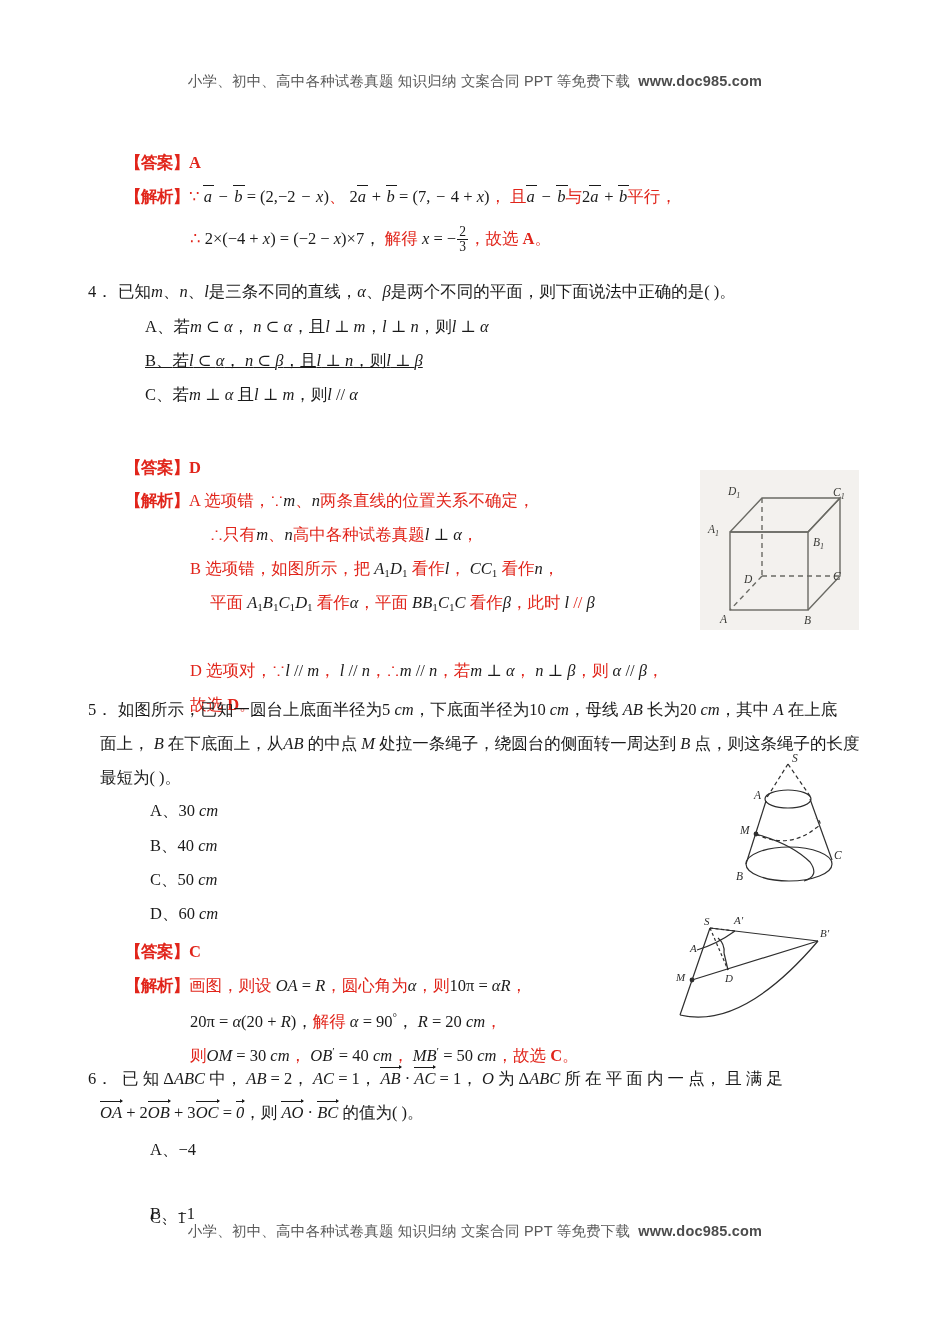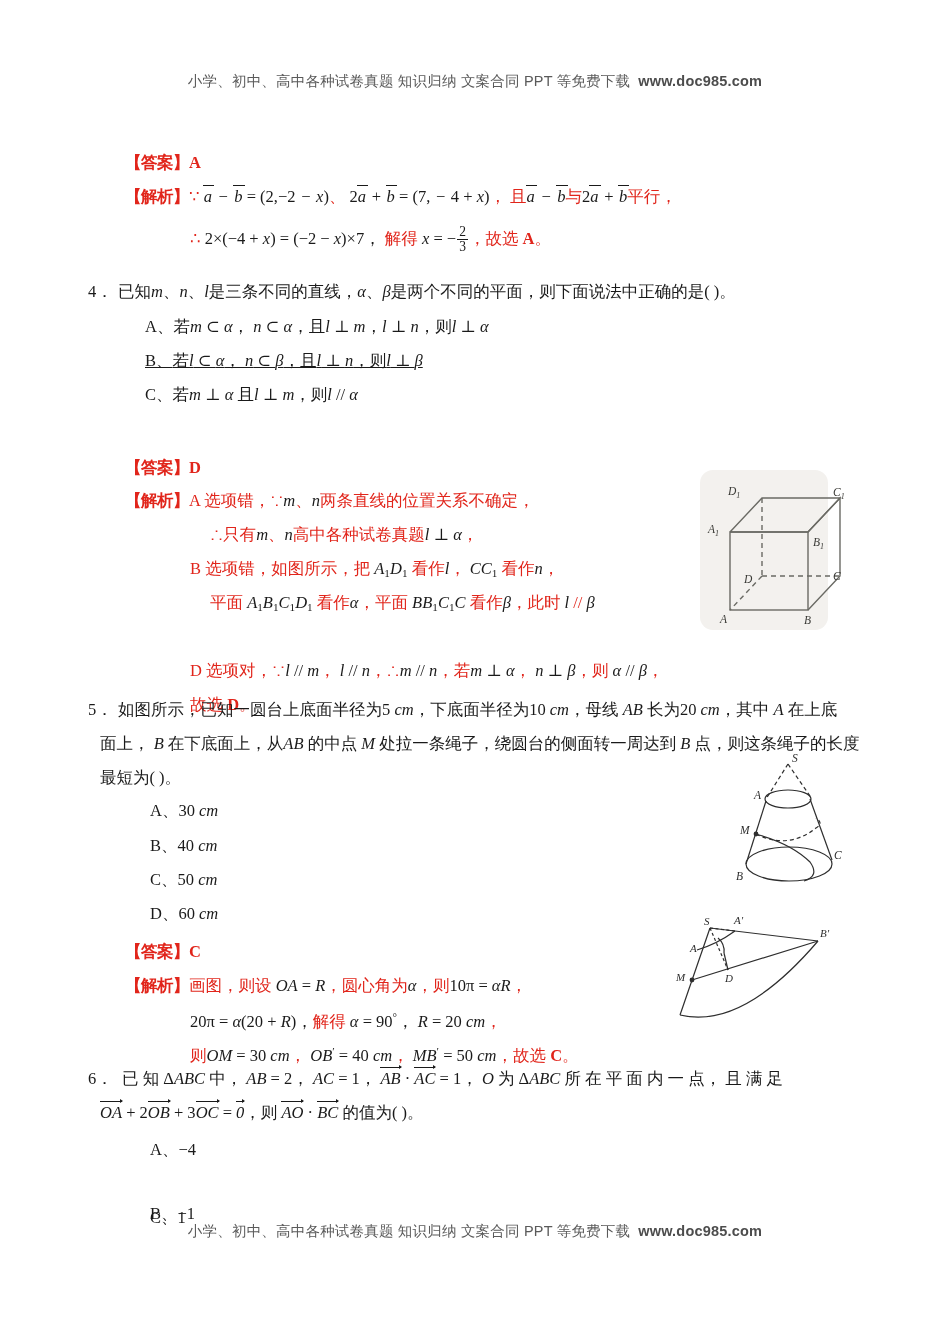--- a/index.html
+++ b/index.html
@@ -167,21 +167,21 @@
   <div class="blk" style="left:210px; top:583px;">
     <span class="red">平面 </span><span class="mi">A<sub class="s">1</sub>B<sub class="s">1</sub>C<sub class="s">1</sub>D<sub class="s">1</sub></span><span class="red"> 看作</span><span class="mi">α</span><span class="red">，平面 </span><span class="mi">BB<sub class="s">1</sub>C<sub class="s">1</sub>C</span><span class="red"> 看作</span><span class="mi">β</span><span class="red">，此时 </span><span class="mi">l</span><span class="red"> // </span><span class="mi">β</span>
   </div>
   <div class="blk" style="left:190px; top:651px;">
     <span class="red">D 选项对，∵</span><span class="mi">l</span> // <span class="mi">m</span><span class="red">，</span> <span class="mi">l</span> // <span class="mi">n</span><span class="red">，∴</span><span class="mi">m</span> // <span class="mi">n</span><span class="red">，若</span><span class="mi">m</span> ⊥ <span class="mi">α</span><span class="red">，</span> <span class="mi">n</span> ⊥ <span class="mi">β</span><span class="red">，则 </span><span class="mi">α</span> // <span class="mi">β</span><span class="red">，</span>
   </div>
   <div class="blk" style="left:190px; top:685px;">
     <span class="red">故选 </span><span class="red" style="font-weight:bold;">D</span><span class="red">。</span>
   </div>
 
-  <div class="fig cube-box" style="left:700px; top:470px; width:128px; height:160px;border-radius:13px;">
+  <div class="fig cube-box" style="left:700px; top:470px; width:159px; height:160px;">
     <svg width="150" height="160" viewBox="0 0 150 160">
       <g stroke="#6a6a64" stroke-width="1.4" fill="none">
 
         <polyline points="30,62 62,28 140,28 108,62 30,62"></polyline>
 
         <rect x="30" y="62" width="78" height="78"></rect>
 
         <polyline points="108,62 140,28 140,106 108,140"></polyline>
 
         <line x1="62" y1="28" x2="62" y2="106" stroke-dasharray="5,4"></line>

